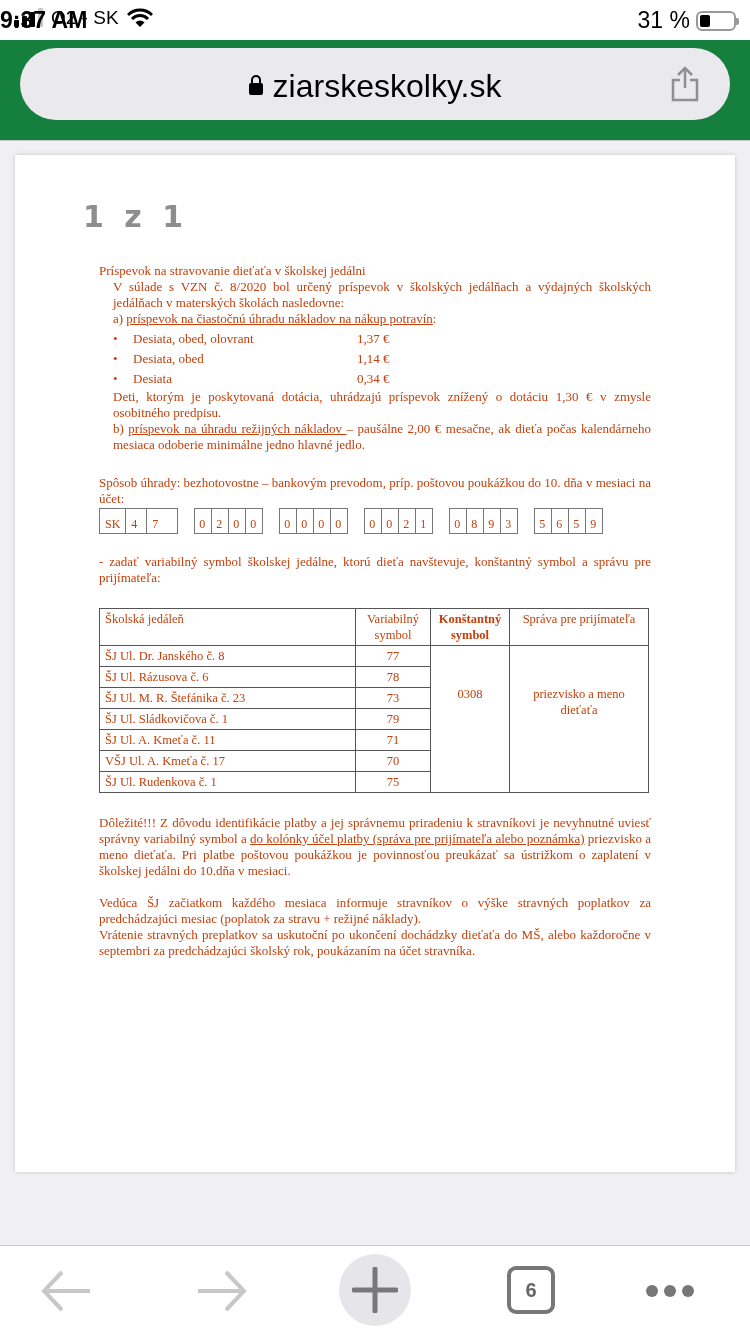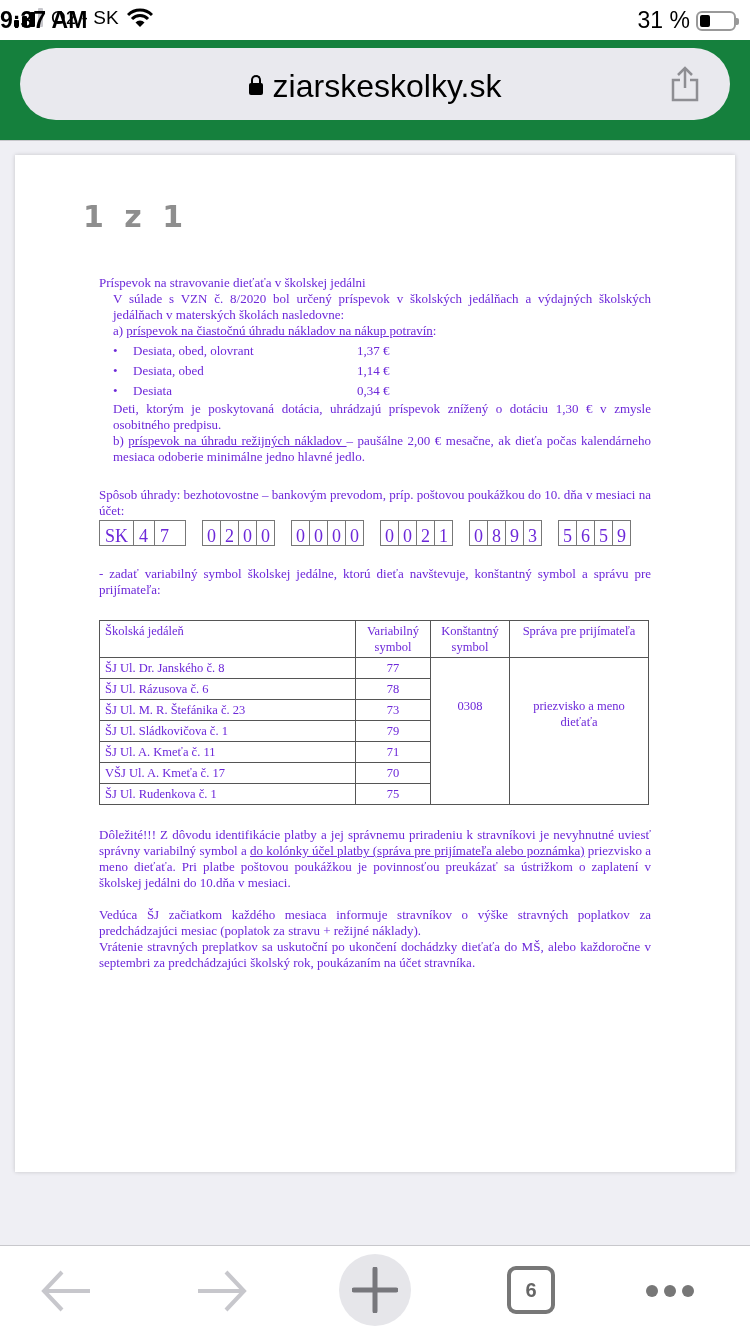--- a/index.html
+++ b/index.html
@@ -39,34 +39,34 @@
   
   .doc-page {
     position: absolute; left: 15px; top: 155px; width: 720px; height: 1017px;
     background: #fff; box-shadow: 0 0 4px rgba(0,0,0,0.18);
   }
   .page-counter {
     position: absolute; left: 68px; top: 44px; font-size: 30px; font-weight: bold; color: #8e8e8e;
     letter-spacing: 5px; font-family: "DejaVu Sans", sans-serif;
   }
   .doc {
-    position: absolute; left: 84px; top: 120px; width: 552px;
-    font-family: "Liberation Serif", serif; font-size: 13px; color: #6d28d9; line-height: 16px;
+    position: absolute; left: 84px; top: 108px; width: 552px;
+    font-family: "Liberation Serif", serif; font-size: 13px; color: #c2410c; line-height: 16px;
   }
   .doc p { margin: 0; }
   .justify { text-align: justify; }
   .u { text-decoration: underline; }
   .indent { padding-left: 14px; }
   .bullets { margin: 2px 0 0 0; padding: 0; list-style: none; }
   .bullets li { display: flex; height: 20px; line-height: 20px; }
   .bullets .dot { width: 20px; }
   .bullets .label { width: 224px; }
   .iban { display: flex; gap: 16px; margin-top: 1px; }
   .iban-group { display: flex; border: 1px solid #777; height: 24px; }
-  .iban-group span { border-right: 1px solid #777; padding: 0 4px; line-height: 30px; font-size: 18px; min-width: 8px; text-align: left; }
+  .iban-group span { border-right: 1px solid #777; padding: 0 4px; line-height: 30px; font-size: 12px; min-width: 8px; text-align: left; }
   .iban-group span:last-child { border-right: none; }
   .iban-group.wide span { min-width: 10px; padding: 0 5px; }
 
   table.vs { border-collapse: collapse; width: 550px; margin-top: 22px; font-size: 12.5px; }
   table.vs td, table.vs th { border: 1px solid #555; padding: 2px 5px; font-weight: normal; }
   table.vs th { vertical-align: top; height: 32px; }
   table.vs td { height: 15px; }
   .c { text-align: center; }
   .merged { text-align: center; vertical-align: top; padding-top: 40px !important; }
   .merged2 { text-align: center; vertical-align: top; padding-top: 40px !important; }
@@ -187,21 +187,21 @@
         </div>
     </div>
 
     <p class="justify" style="margin-top:20px;">- zadať variabilný symbol školskej jedálne, ktorú dieťa navštevuje, konštantný symbol a správu pre prijímateľa:</p>
 
     <table class="vs">
       <tbody>
           <tr>
         <th style="text-align:left;width:245px;">Školská jedáleň</th>
         <th class="c" style="width:64px;">Variabilný symbol</th>
-        <th class="c" style="width:68px;">Konštantný symbol</th>
+        <th class="c" style="width:68px;font-weight:bold;">Konštantný symbol</th>
         <th class="c">Správa pre prijímateľa</th>
       </tr>
       <tr>
         <td>ŠJ Ul. Dr. Janského č. 8</td>
         <td class="c">77</td>
         <td rowspan="7" class="merged">0308</td>
         <td rowspan="7" class="merged2">priezvisko a meno dieťaťa</td>
       </tr>
       <tr>
             <td>ŠJ Ul. Rázusova č. 6</td>

